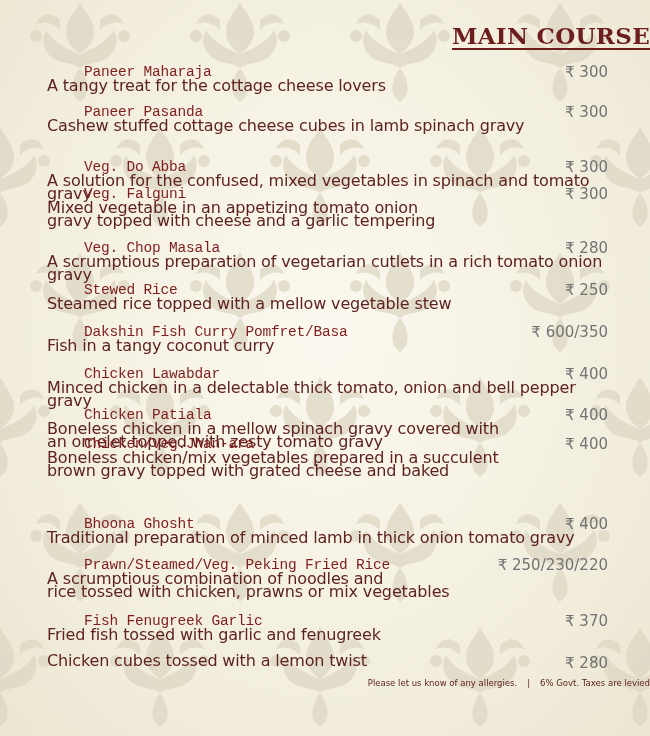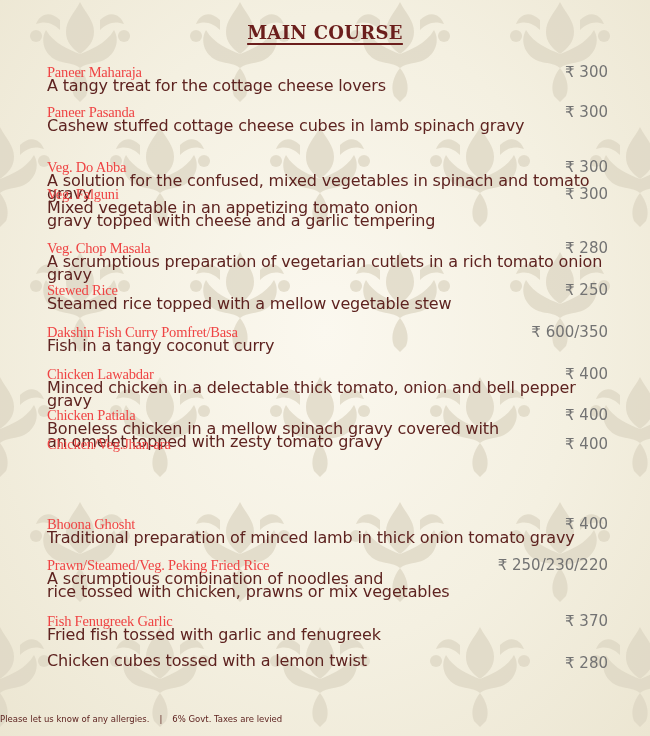--- a/index.html
+++ b/index.html
@@ -8,50 +8,51 @@
       background: radial-gradient(ellipse at 50% 45%, #fbf8ef 0%, #f4f0e1 55%, #ece6d2 100%);
       font-family: "DejaVu Sans", sans-serif;
       color: #5a2420;
     }
     .pattern {
       position: absolute; inset: 0; z-index: 0; pointer-events: none;
     }
     .page { position: relative; z-index: 1; }
     .title {
       position: absolute; left: 0; right: 0; top: 22px;
-      text-align: center;
+      text-align: right;
       font-family: "DejaVu Serif", serif;
       font-weight: bold;
-      font-size: 18px;
+      font-size: 23px;
       color: #6b1e1c;
       letter-spacing: 0.3px;
     }
     .title span {
       text-decoration: underline;
       text-decoration-thickness: 2px;
       text-underline-offset: 4px;
     }
     .item { position: absolute; left: 47px; right: 42px; }
     .item .name {
-      font-size: 14.5px; line-height: 16px; color: #ef4444;
-      font-family: Liberation Serif, serif;
+      font-size: 14.5px; line-height: 16px; color: #7f1d1d;
+      font-family: Liberation Mono, monospace;
       letter-spacing: -0.2px;
+      margin-left: 37px;
     }
     .item .desc {
       font-size: 16px; line-height: 12.5px; color: #5e2320;
       white-space: pre-line;
       letter-spacing: -0.15px;
     }
     .item .price {
       position: absolute; right: 0; top: 0;
       font-size: 15px; line-height: 16px; color: #737373;
     }
     .footer {
-      position: absolute; left: 0; right: 0; top: 714px;
-      text-align: left; font-size: 8.5px; color: #5e2320;
+      position: absolute; left: 0; right: 0; top: 678px;
+      text-align: right; font-size: 8.5px; color: #5e2320;
     }
     .footer .sep { margin: 0 10px; }
   </style>
 </head>
 <body>
 
 <svg class="pattern" width="650" height="736" xmlns="http://www.w3.org/2000/svg">
   <defs>
     <g id="damask">
       <path d="M0,-48 C6,-36 14,-30 14,-18 C14,-8 8,-2 0,4 C-8,-2 -14,-8 -14,-18 C-14,-30 -6,-36 0,-48 Z"></path>
@@ -139,20 +140,22 @@
     <div class="price">₹ 400</div>
   </div>
   <div class="item" style="top:407px">
     <div class="name">Chicken Patiala</div>
     <div class="desc">Boneless chicken in a mellow spinach gravy covered with
 an omelet topped with zesty tomato gravy</div>
     <div class="price">₹ 400</div>
   </div>
   <div class="item" style="top:436px">
     <div class="name">Chicken/Veg.Jhan-ara</div>
+    <div class="desc">Boneless chicken/mix vegetables prepared in a succulent
+brown gravy topped with grated cheese and baked</div>
     <div class="price">₹ 400</div>
   </div>
   <div class="item" style="top:516px">
     <div class="name">Bhoona Ghosht</div>
     <div class="desc">Traditional preparation of minced lamb in thick onion tomato gravy</div>
     <div class="price">₹ 400</div>
   </div>
   <div class="item" style="top:557px">
     <div class="name">Prawn/Steamed/Veg. Peking Fried Rice</div>
     <div class="desc">A scrumptious combination of noodles and

